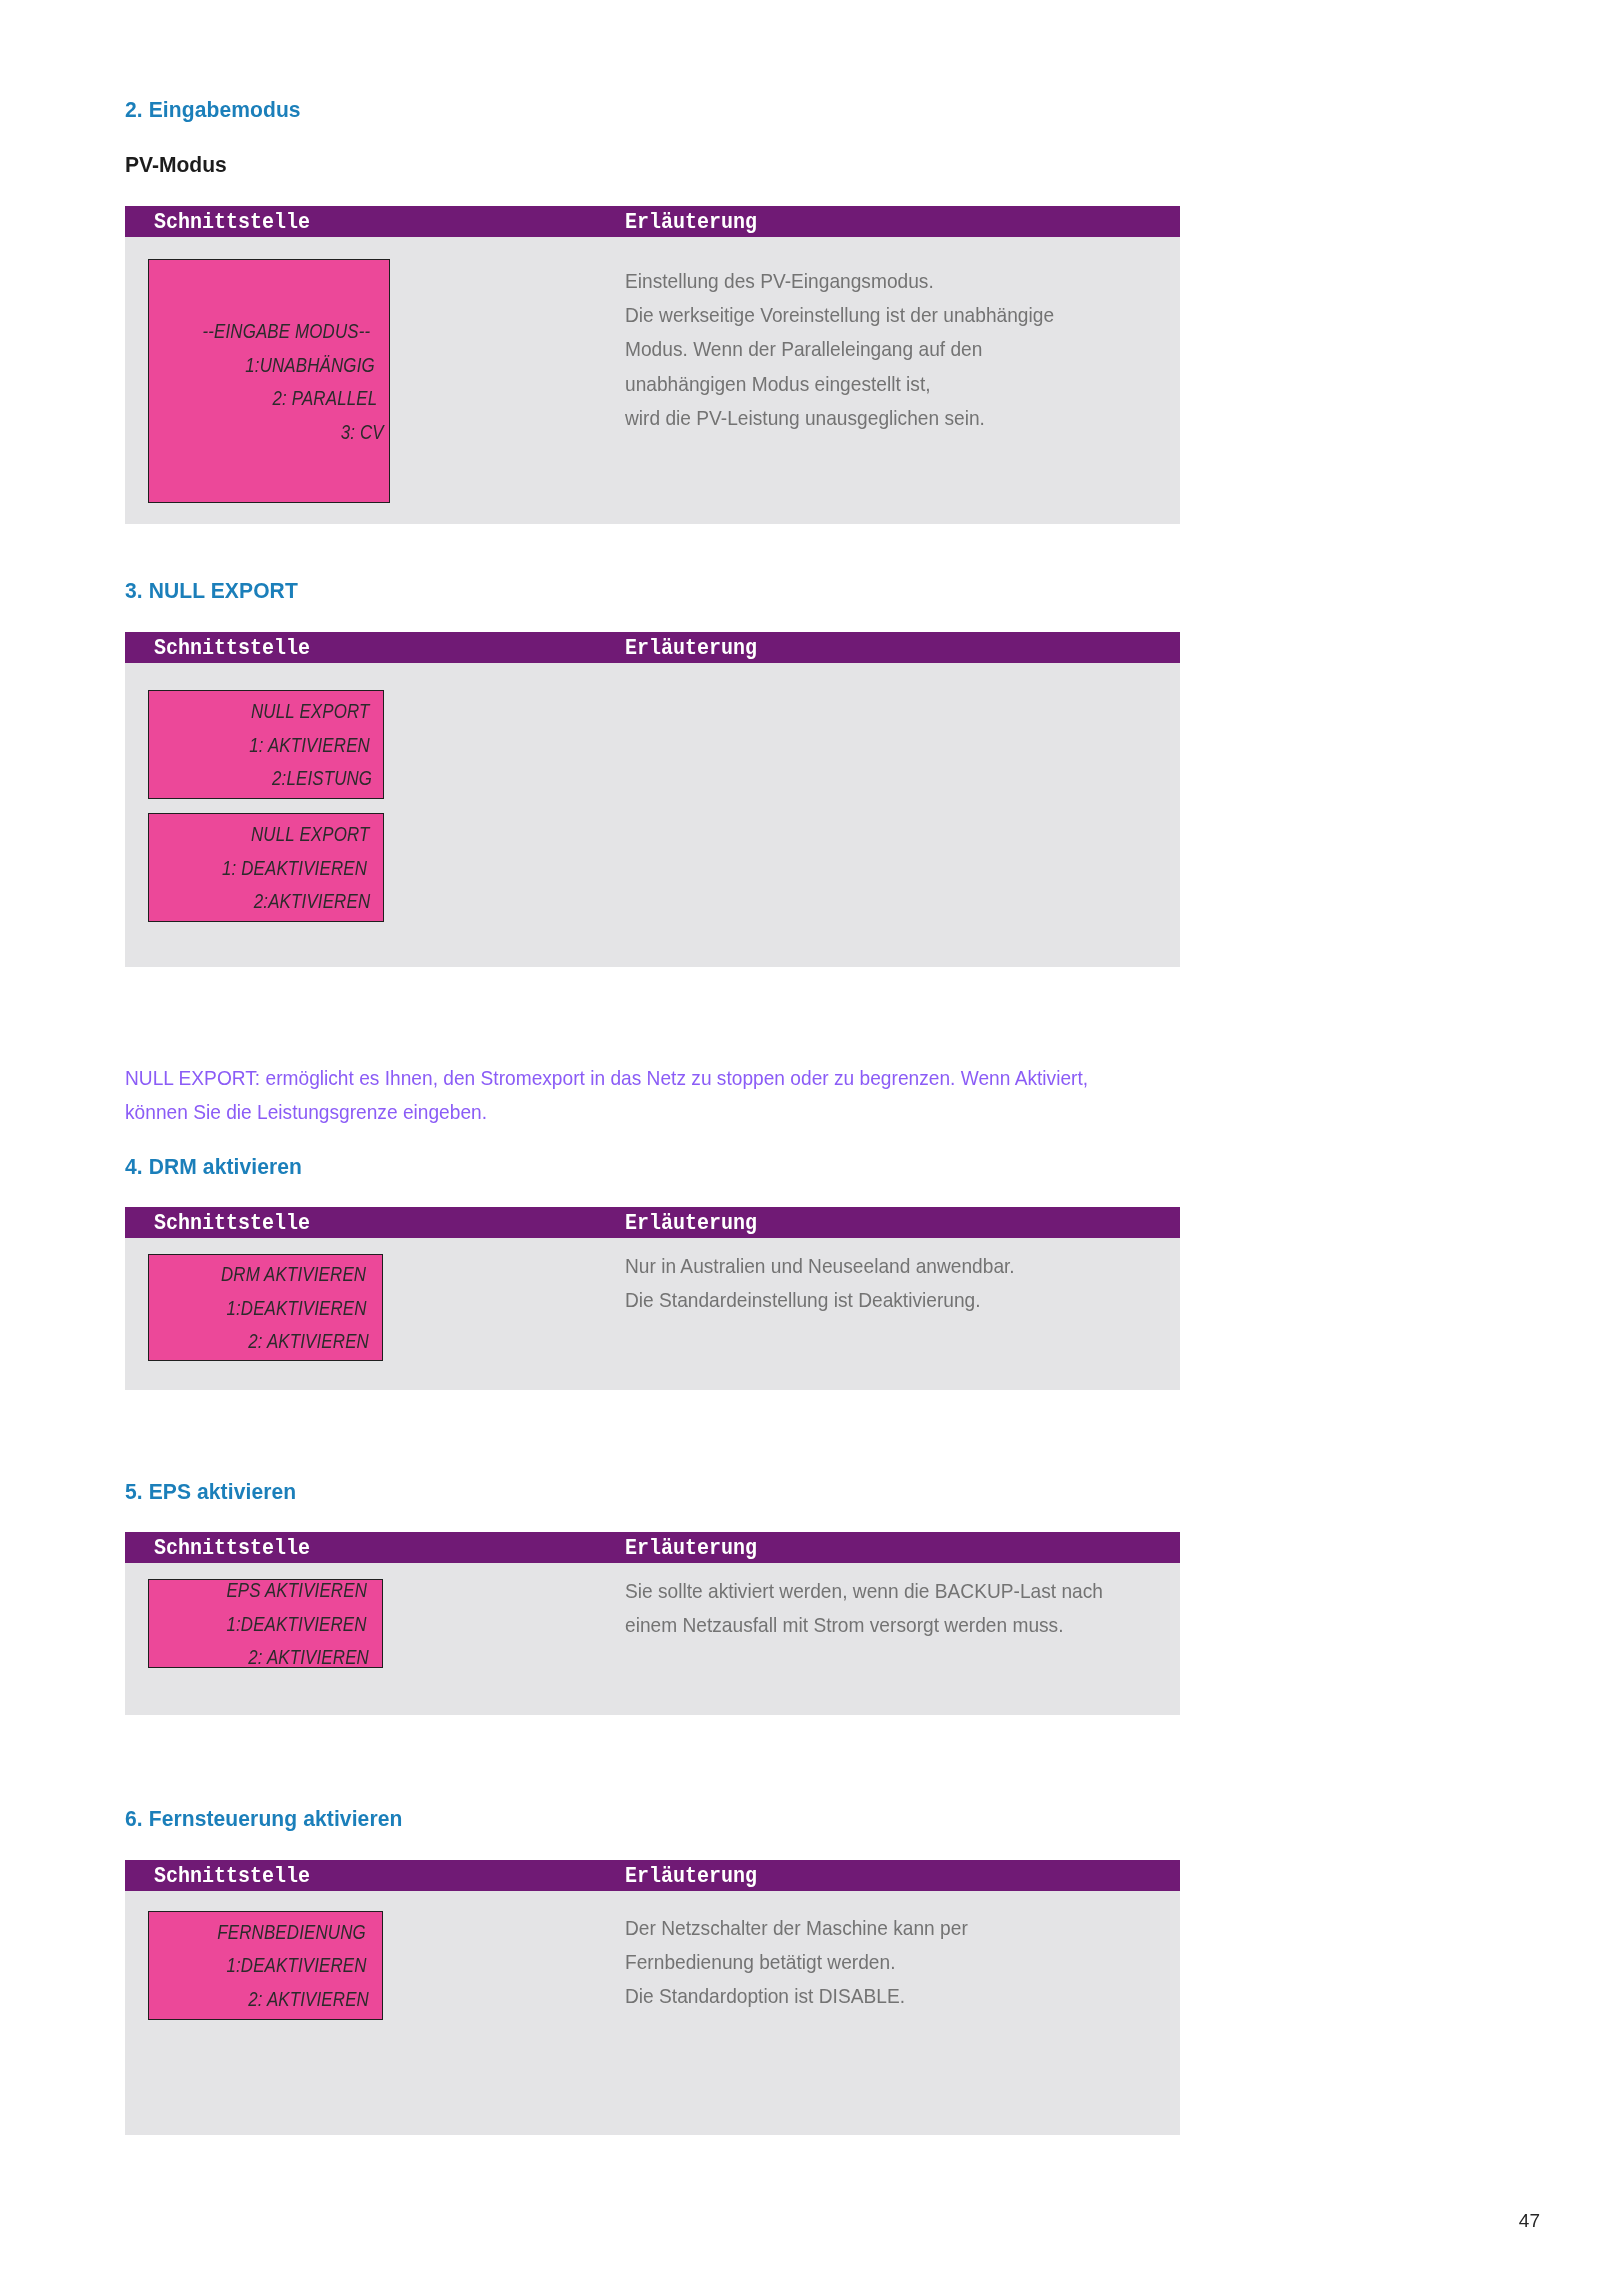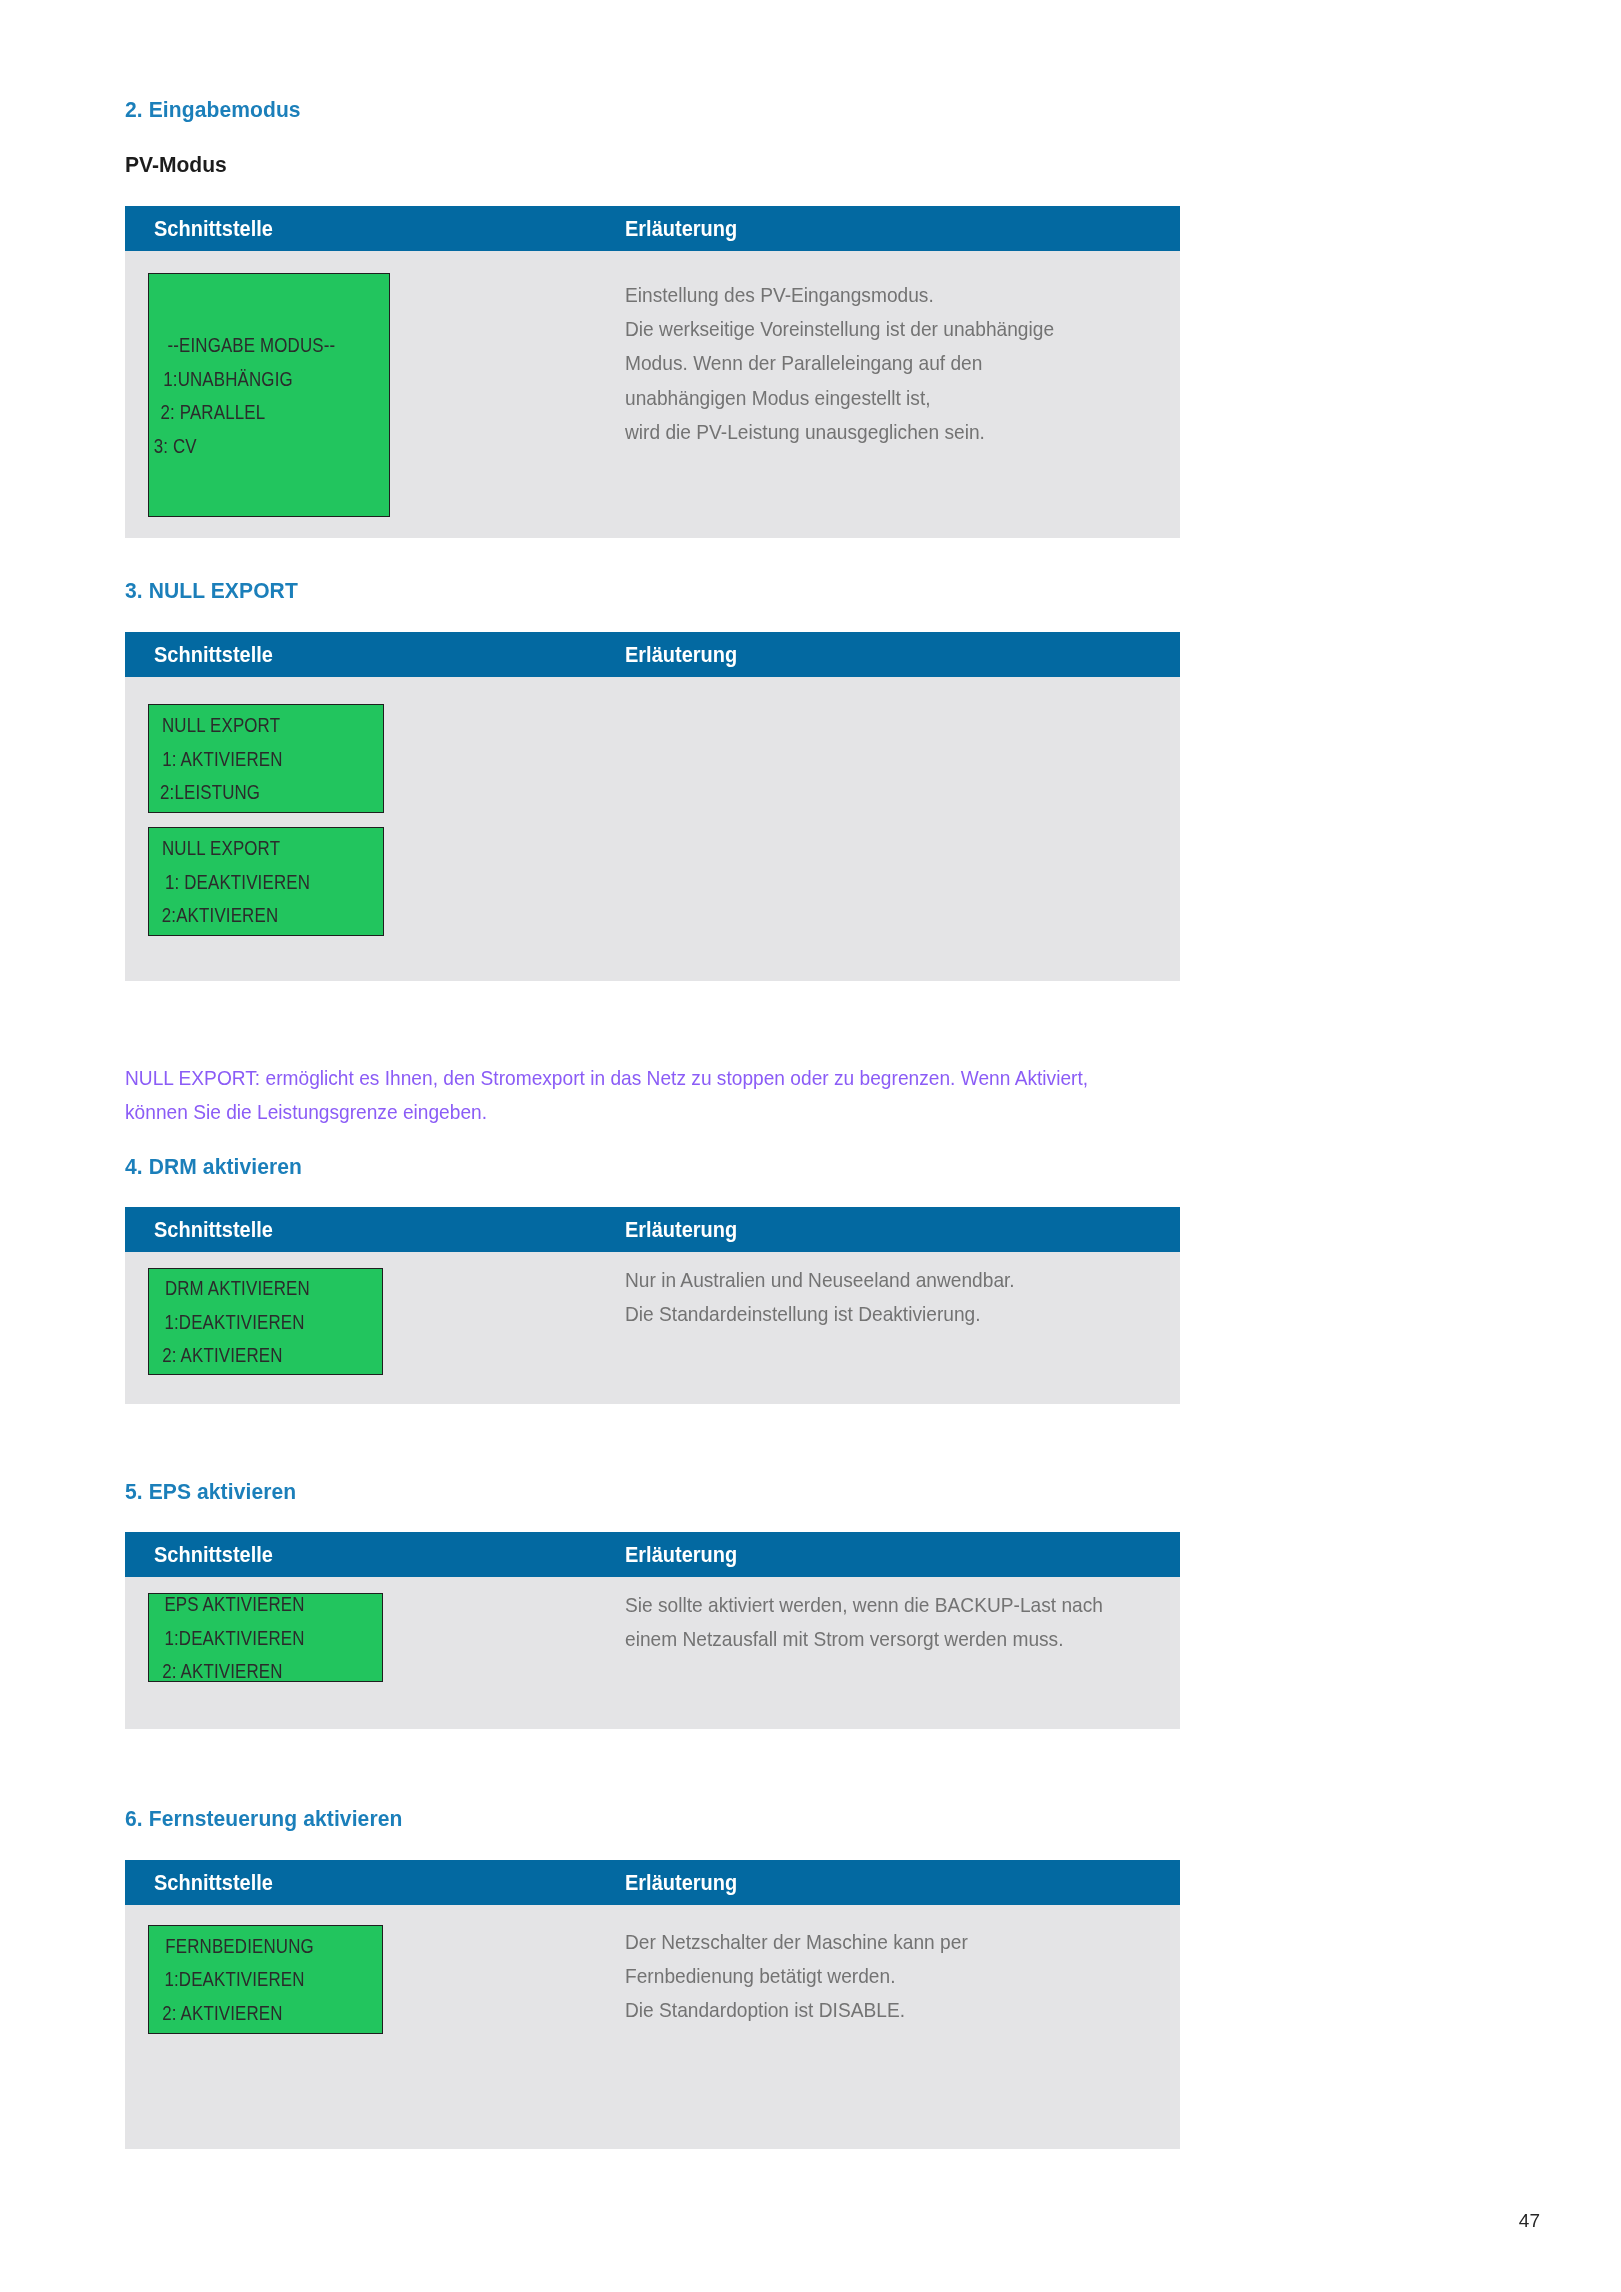--- a/index.html
+++ b/index.html
@@ -20,38 +20,38 @@
   .sub-heading{
     position:absolute;left:109px;
     font-size:22.4px;font-weight:bold;color:#1c1c1c;
     white-space:nowrap;
     transform:scaleX(.94);transform-origin:left center;
   }
 
   
   .tbl{position:absolute;left:109px;width:1055px;}
   .tbl-head{
-    height:45px;background:#0369a1;position:relative;
+    height:31px;background:#701a75;position:relative;font-family:Liberation Mono, monospace;
   }
   .th{
     position:absolute;top:50%;transform:translateY(-50%) scaleX(.93);
     transform-origin:left center;
     font-size:21.5px;font-weight:bold;color:#ffffff;white-space:nowrap;
   }
   .th.c1{left:29px;}
   .th.c2{left:500px;}
   .tbl-body{
     background:#e4e4e6;position:relative;width:100%;
   }
 
   
   .lcd{
-    position:absolute;background:#22c55e;border:1.8px solid #1f1f1f;
+    position:absolute;background:#ec4899;border:1.8px solid #1f1f1f;
     box-sizing:border-box;
-    display:flex;flex-direction:column;align-items:flex-start;justify-content:center;
+    display:flex;flex-direction:column;align-items:flex-end;justify-content:center;font-style:italic;
   }
   .lcd-line{
     font-size:20.6px;color:#2b2b2b;line-height:1.63;
     white-space:nowrap;letter-spacing:0.2px;
     transform:scaleX(.82);transform-origin:center center;
   }
 
   
   .expl{
     position:absolute;left:500px;

